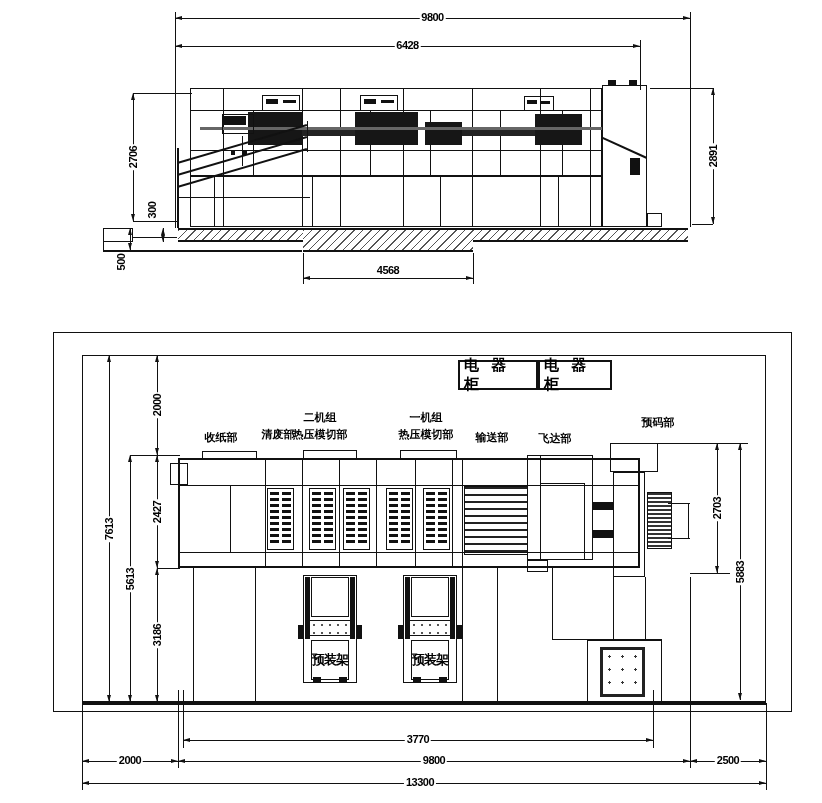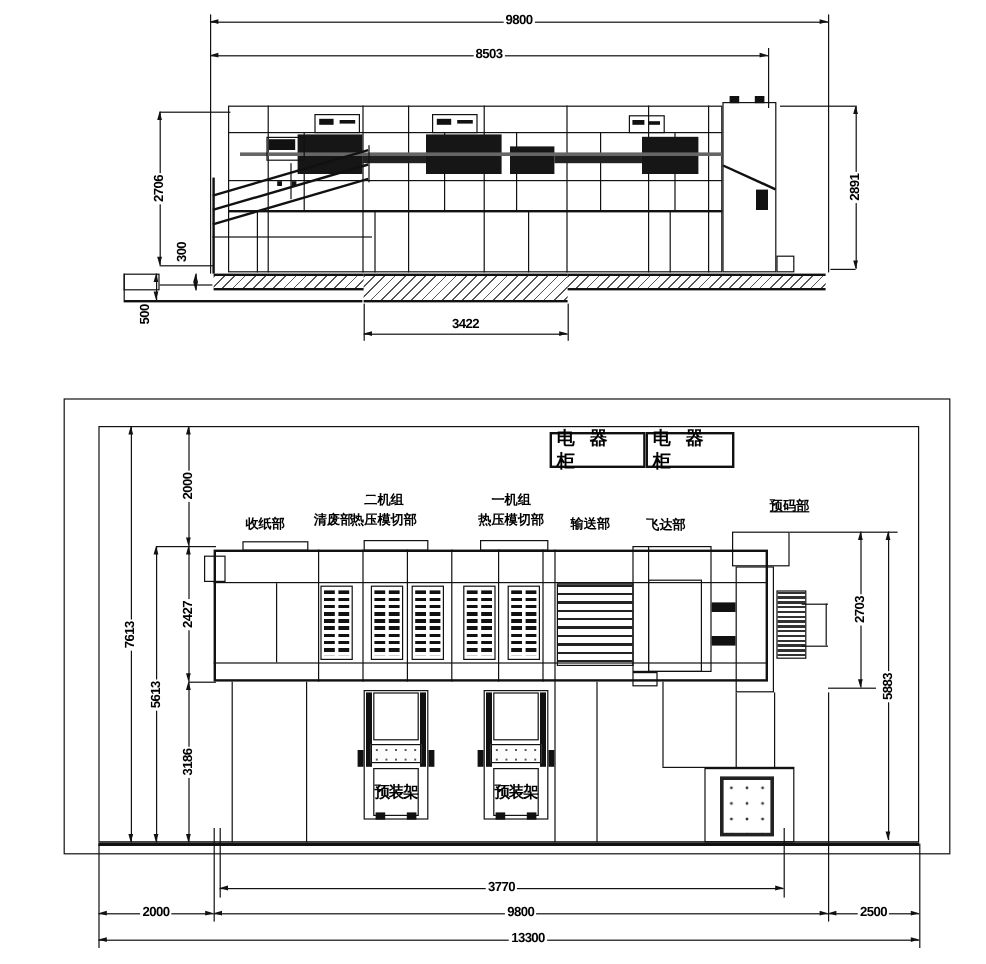--- a/index.html
+++ b/index.html
@@ -36,21 +36,21 @@
       <div class="ln" style="left: 175px; top: 12px; width: 1px; height: 216px;"></div>
       <div class="ln" style="left: 690px; top: 12px; width: 1px; height: 215px;"></div>
       <div class="ln" style="left: 640px; top: 40px; width: 1px; height: 50px;"></div>
       <div class="ln" style="left: 175px; top: 18px; width: 515px; height: 1px;"></div>
       <div class="ah" style="left: 175px; top: 15.5px; border-top: 2.5px solid transparent; border-bottom: 2.5px solid transparent; border-right: 7px solid rgb(17, 17, 17);"></div>
       <div class="ah" style="left: 683px; top: 15.5px; border-top: 2.5px solid transparent; border-bottom: 2.5px solid transparent; border-left: 7px solid rgb(17, 17, 17);"></div>
       <div class="dim-label" style="left: 432.5px; top: 18px;">9800</div>
       <div class="ln" style="left: 175px; top: 46px; width: 465px; height: 1px;"></div>
       <div class="ah" style="left: 175px; top: 43.5px; border-top: 2.5px solid transparent; border-bottom: 2.5px solid transparent; border-right: 7px solid rgb(17, 17, 17);"></div>
       <div class="ah" style="left: 633px; top: 43.5px; border-top: 2.5px solid transparent; border-bottom: 2.5px solid transparent; border-left: 7px solid rgb(17, 17, 17);"></div>
-      <div class="dim-label" style="left: 407.5px; top: 46px;">8503</div>
+      <div class="dim-label" style="left: 407.5px; top: 46px;">6428</div>
       <div class="ln" style="left: 133px; top: 93px; width: 59px; height: 1px;"></div>
       <div class="ln" style="left: 133px; top: 221px; width: 45px; height: 1px;"></div>
       <div class="ln" style="left: 133px; top: 93px; width: 1px; height: 128px;"></div>
       <div class="ah" style="left: 130.5px; top: 93px; border-left: 2.5px solid transparent; border-right: 2.5px solid transparent; border-bottom: 7px solid rgb(17, 17, 17);"></div>
       <div class="ah" style="left: 130.5px; top: 214px; border-left: 2.5px solid transparent; border-right: 2.5px solid transparent; border-top: 7px solid rgb(17, 17, 17);"></div>
       <div class="dim-label rot" style="left: 133px; top: 157px;">2706</div>
       <div class="ln" style="left: 163px; top: 228px; width: 1px; height: 14px;"></div>
       <div class="ah" style="left: 160.5px; top: 228px; border-left: 2.5px solid transparent; border-right: 2.5px solid transparent; border-bottom: 7px solid rgb(17, 17, 17);"></div>
       <div class="ah" style="left: 160.5px; top: 235px; border-left: 2.5px solid transparent; border-right: 2.5px solid transparent; border-top: 7px solid rgb(17, 17, 17);"></div>
       <div class="dim-label rot" style="left: 152px; top: 210px;">300</div>
@@ -62,21 +62,21 @@
       <div class="ln" style="left: 692px; top: 224px; width: 21px; height: 1px;"></div>
       <div class="ln" style="left: 713px; top: 88px; width: 1px; height: 136px;"></div>
       <div class="ah" style="left: 710.5px; top: 88px; border-left: 2.5px solid transparent; border-right: 2.5px solid transparent; border-bottom: 7px solid rgb(17, 17, 17);"></div>
       <div class="ah" style="left: 710.5px; top: 217px; border-left: 2.5px solid transparent; border-right: 2.5px solid transparent; border-top: 7px solid rgb(17, 17, 17);"></div>
       <div class="dim-label rot" style="left: 713px; top: 156px;">2891</div>
       <div class="ln" style="left: 303px; top: 253px; width: 1px; height: 31px;"></div>
       <div class="ln" style="left: 473px; top: 253px; width: 1px; height: 31px;"></div>
       <div class="ln" style="left: 303px; top: 278px; width: 170px; height: 1px;"></div>
       <div class="ah" style="left: 303px; top: 275.5px; border-top: 2.5px solid transparent; border-bottom: 2.5px solid transparent; border-right: 7px solid rgb(17, 17, 17);"></div>
       <div class="ah" style="left: 466px; top: 275.5px; border-top: 2.5px solid transparent; border-bottom: 2.5px solid transparent; border-left: 7px solid rgb(17, 17, 17);"></div>
-      <div class="dim-label" style="left: 388px; top: 271px;">3422</div>
+      <div class="dim-label" style="left: 388px; top: 271px;">4568</div>
       <div class="bx" style="left: 190px; top: 88px; width: 412px; height: 139px; border-width: 1px;"></div>
       <div class="ln" style="left: 190px; top: 110px; width: 412px; height: 1px;"></div>
       <div class="ln" style="left: 190px; top: 150px; width: 412px; height: 1px;"></div>
       <div class="ln" style="left: 190px; top: 175px; width: 412px; height: 2px;"></div>
       <div class="ln" style="left: 223px; top: 88px; width: 1px; height: 139px;"></div>
       <div class="ln" style="left: 302px; top: 88px; width: 1px; height: 139px;"></div>
       <div class="ln" style="left: 340px; top: 88px; width: 1px; height: 139px;"></div>
       <div class="ln" style="left: 403px; top: 88px; width: 1px; height: 139px;"></div>
       <div class="ln" style="left: 472px; top: 88px; width: 1px; height: 139px;"></div>
       <div class="ln" style="left: 540px; top: 88px; width: 1px; height: 139px;"></div>
@@ -256,21 +256,21 @@
       <div class="ah" style="left: 178px; top: 758.5px; border-top: 2.5px solid transparent; border-bottom: 2.5px solid transparent; border-right: 7px solid rgb(17, 17, 17);"></div>
       <div class="ah" style="left: 683px; top: 758.5px; border-top: 2.5px solid transparent; border-bottom: 2.5px solid transparent; border-left: 7px solid rgb(17, 17, 17);"></div>
       <div class="dim-label" style="left: 434px; top: 761px;">9800</div>
       <div class="ln" style="left: 690px; top: 761px; width: 76px; height: 1px;"></div>
       <div class="ah" style="left: 690px; top: 758.5px; border-top: 2.5px solid transparent; border-bottom: 2.5px solid transparent; border-right: 7px solid rgb(17, 17, 17);"></div>
       <div class="ah" style="left: 759px; top: 758.5px; border-top: 2.5px solid transparent; border-bottom: 2.5px solid transparent; border-left: 7px solid rgb(17, 17, 17);"></div>
       <div class="dim-label" style="left: 728px; top: 761px;">2500</div>
       <div class="ln" style="left: 82px; top: 783px; width: 684px; height: 1px;"></div>
       <div class="ah" style="left: 82px; top: 780.5px; border-top: 2.5px solid transparent; border-bottom: 2.5px solid transparent; border-right: 7px solid rgb(17, 17, 17);"></div>
       <div class="ah" style="left: 759px; top: 780.5px; border-top: 2.5px solid transparent; border-bottom: 2.5px solid transparent; border-left: 7px solid rgb(17, 17, 17);"></div>
-      <div class="dim-label" style="left: 440px; top: 783px;">13300</div>
+      <div class="dim-label" style="left: 420px; top: 783px;">13300</div>
     </div>
 
   <div class="cab" style="left:458px;top:360px;width:80px;height:30px;">
     <span>电 器 柜</span>
   </div>
   <div class="cab" style="left:538px;top:360px;width:74px;height:30px;">
     <span>电 器 柜</span>
   </div>
 
   <div class="cn ctr" style="left:221px;top:431px;">收纸部</div>
@@ -278,17 +278,17 @@
   <div class="cn ctr" style="left:320px;top:411px;text-align:center;">
     <div>二机组</div>
     <div style="margin-top:4px;">热压模切部</div>
   </div>
   <div class="cn ctr" style="left:426px;top:411px;text-align:center;">
     <div>一机组</div>
     <div style="margin-top:4px;">热压模切部</div>
   </div>
   <div class="cn ctr" style="left:492px;top:431px;">输送部</div>
   <div class="cn ctr" style="left:555px;top:432px;">飞达部</div>
-  <div class="cn ctr" style="left:658px;top:416px;text-decoration:underline;">预码部</div>
+  <div class="cn ctr" style="left:658px;top:416px;">预码部</div>
 
   <div class="rack-label" style="left:330px;top:660px;">预装架</div>
   <div class="rack-label" style="left:430px;top:660px;">预装架</div>
 </div>
 
 </body></html>

